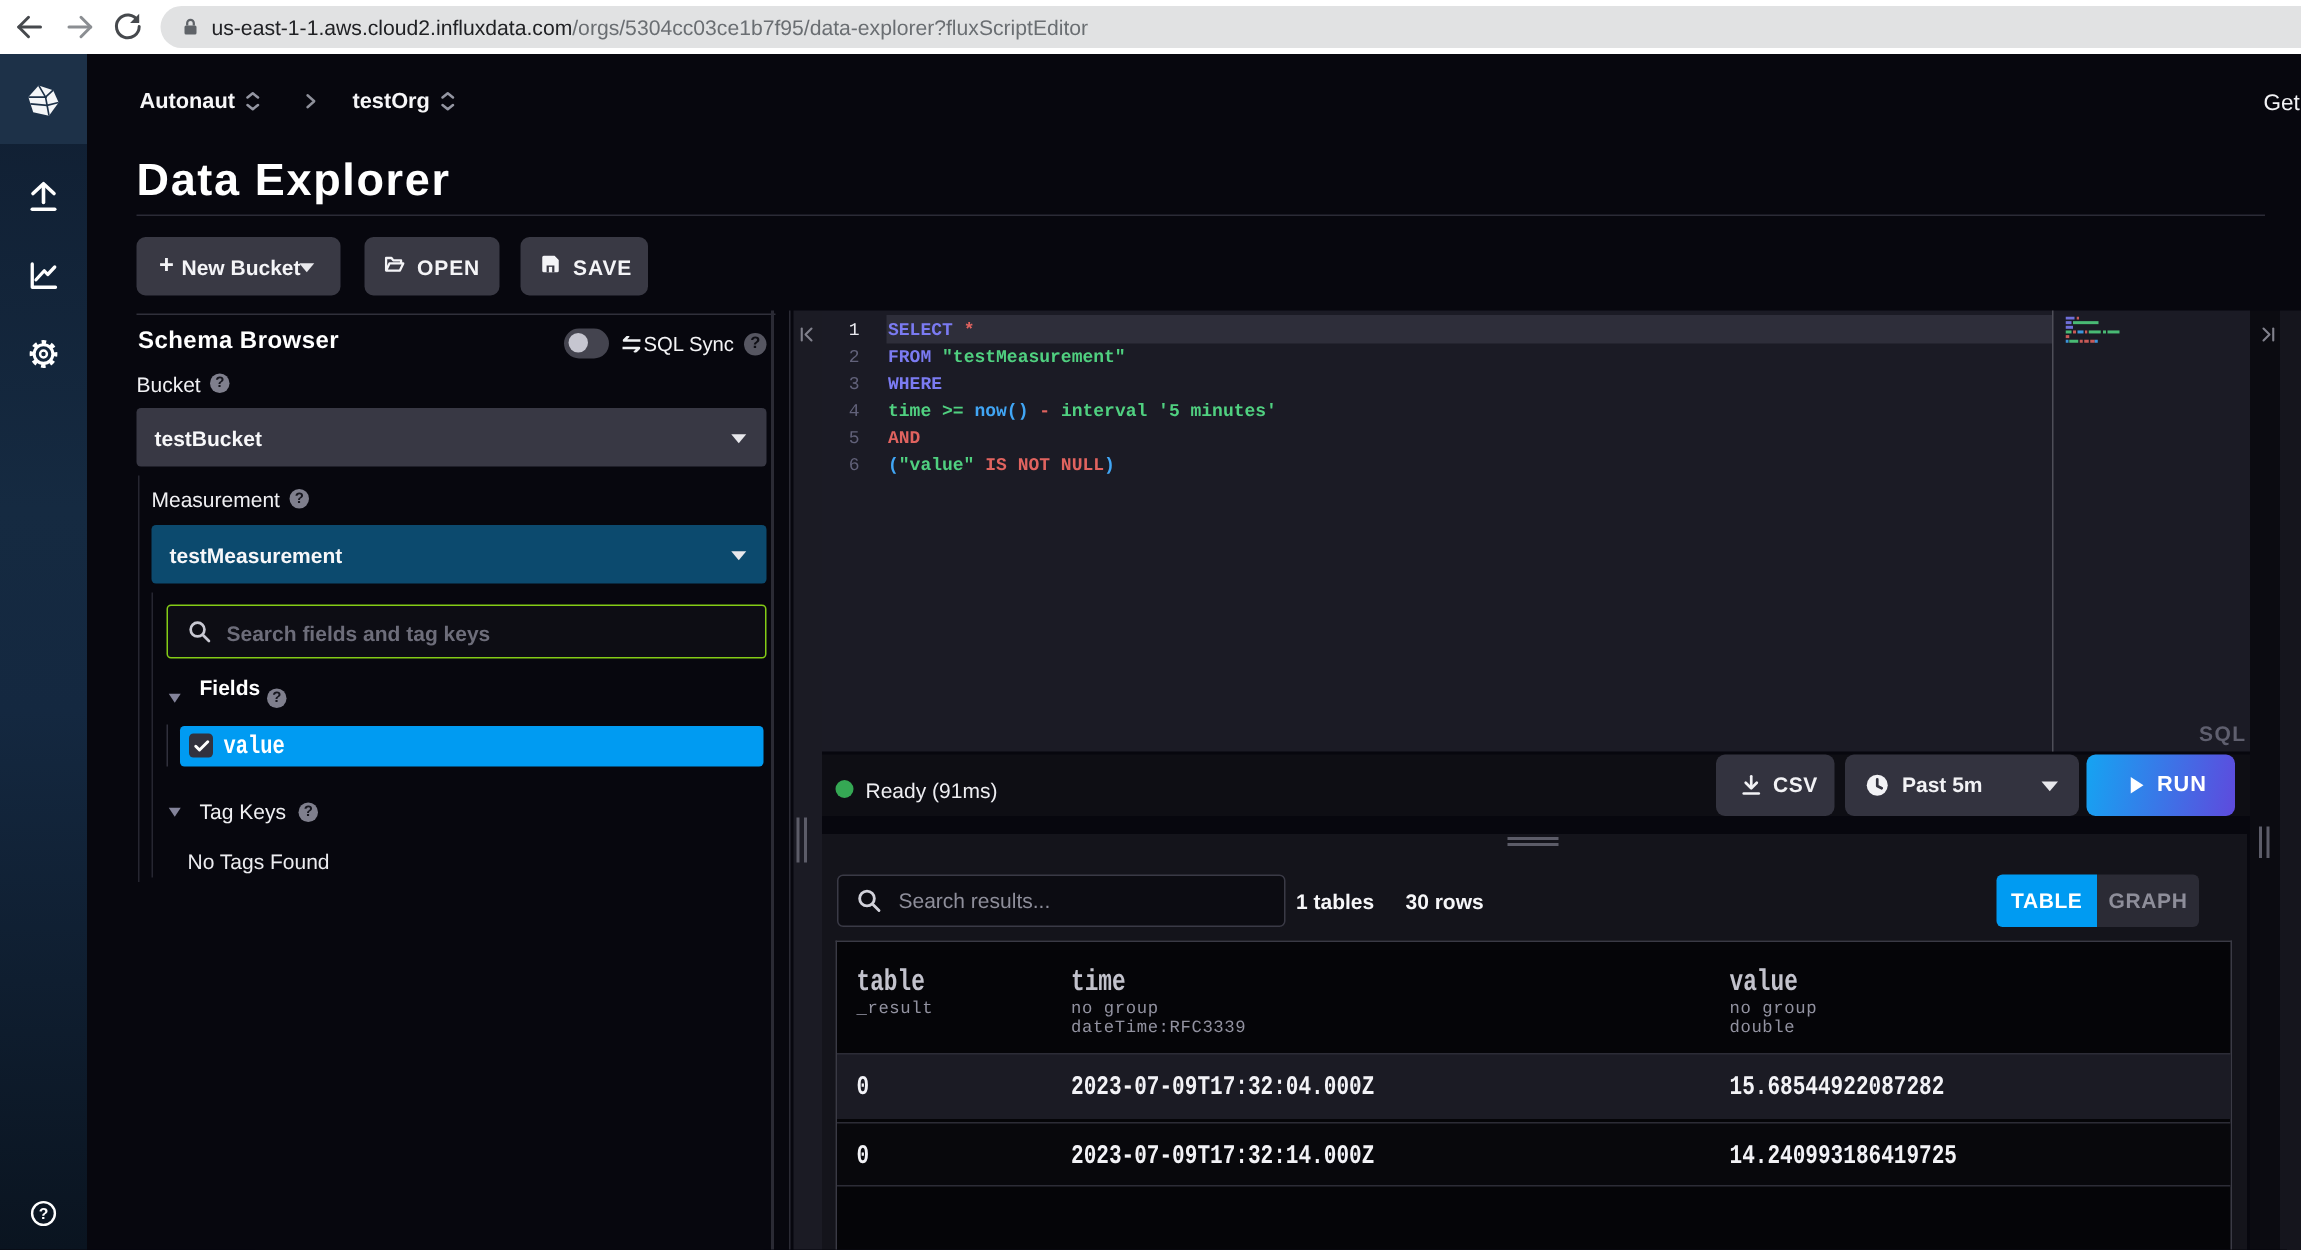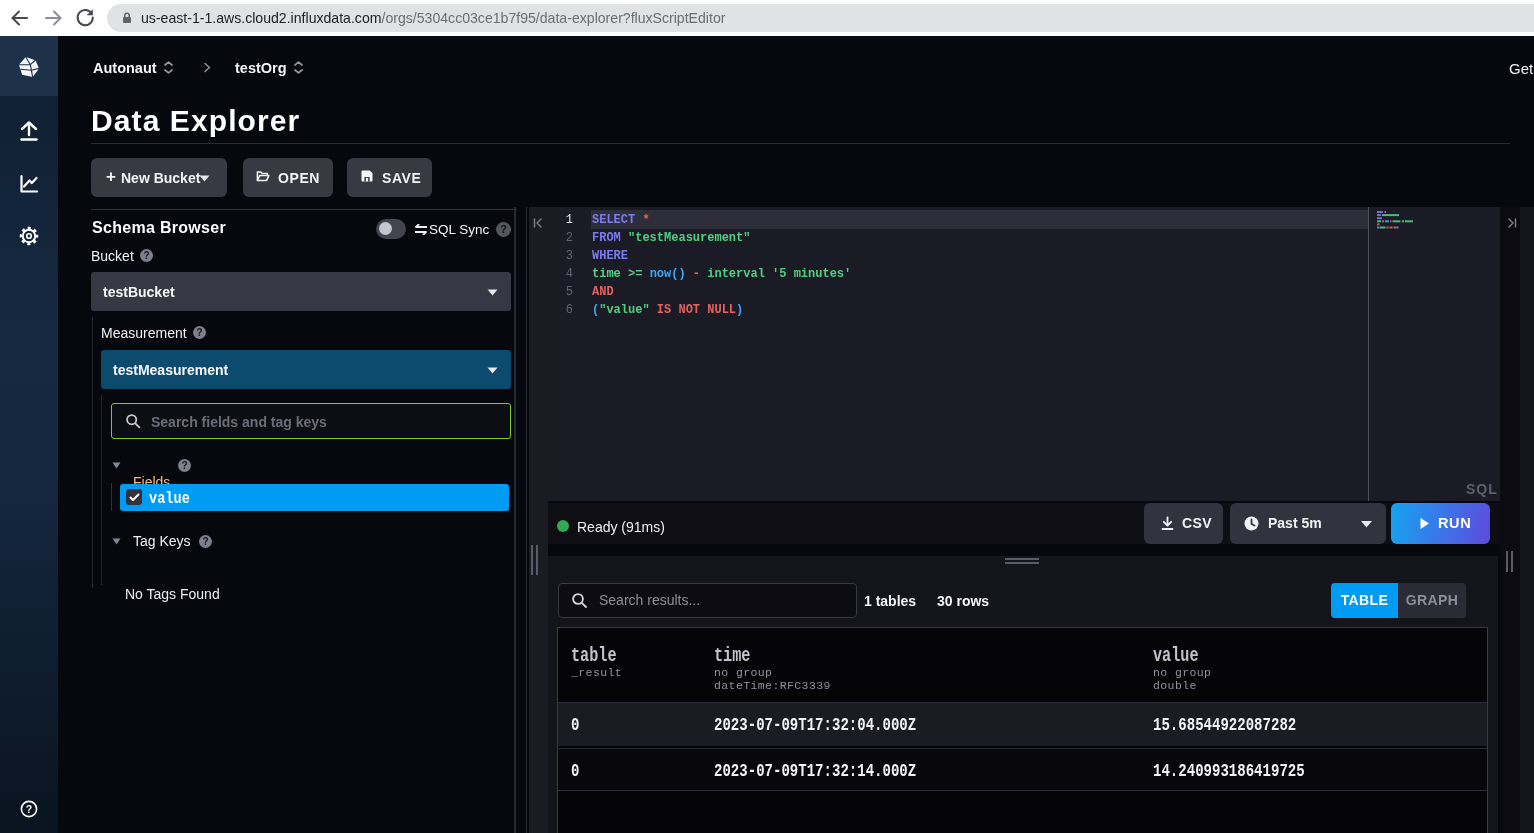--- a/index.html
+++ b/index.html
@@ -148,39 +148,39 @@
   <svg class="abs" style="left:13px;top:9px;" width="16" height="16" viewBox="0 0 16 16" fill="none" stroke="#c8c8d2" stroke-width="1.8">
     <circle cx="6.7" cy="6.7" r="4.6"></circle>
       <line x1="10.3" y1="10.3" x2="14.3" y2="14.3" stroke-linecap="round"></line>
   </svg>
   <span class="abs" style="left:39px;top:10px;font-size:14px;font-weight:bold;color:#6d6d7a;">Search fields and tag keys</span>
 </div>
 
 <svg class="abs" style="left:112px;top:462px;" width="9" height="7" viewBox="0 0 9 7">
     <polygon points="0.5,0.5 8.5,0.5 4.5,6.5" fill="#83839a"></polygon>
   </svg>
-<div class="abs" style="left:133px;top:474px;font-size:14px;color:#fdba74;">Fields</div>
+<div class="abs" style="left:133px;top:450px;font-size:14px;color:#ffffff;font-weight:bold;">Fields</div>
 <div class="abs" style="left:178px;top:459px;width:13px;height:13px;border-radius:50%;background:#7f7f8d;color:#16161e;font-size:10px;font-weight:bold;text-align:center;line-height:13px;">?</div>
 
 <div class="abs" style="left:120px;top:484px;width:389px;height:27px;background:#009bf2;border-radius:3px;">
   <div class="abs" style="left:6px;top:5px;width:16px;height:16px;background:#32323e;border-radius:3px;">
     <svg class="abs" style="left:2.5px;top:4px;" width="11" height="9" viewBox="0 0 11 9" fill="none" stroke="#ffffff" stroke-width="2" stroke-linecap="round" stroke-linejoin="round">
         <polyline points="1.5,4.5 4,7 9.5,1.5"></polyline>
       </svg>
   </div>
   <span class="abs mono" style="left:29px;top:5px;font-size:17px;font-weight:bold;color:#ffffff;transform:scaleX(0.8);transform-origin:0 0;display:inline-block;">value</span>
 </div>
 
 <svg class="abs" style="left:112px;top:538px;" width="9" height="7" viewBox="0 0 9 7">
     <polygon points="0.5,0.5 8.5,0.5 4.5,6.5" fill="#83839a"></polygon>
   </svg>
 <div class="abs" style="left:133px;top:533px;font-size:14px;color:#f0f0f3;">Tag Keys</div>
 <div class="abs" style="left:199px;top:535px;width:13px;height:13px;border-radius:50%;background:#7f7f8d;color:#16161e;font-size:10px;font-weight:bold;text-align:center;line-height:13px;">?</div>
 
-<div class="abs" style="left:125px;top:566px;font-size:14px;color:#ececf0;margin-top:20px;">No Tags Found</div>
+<div class="abs" style="left:125px;top:566px;font-size:14px;color:#ececf0;">No Tags Found</div>
 
 <div class="abs" style="left:514px;top:207px;width:2px;height:626px;background:#2a2a34;"></div>
 <div class="abs" style="left:526px;top:207px;width:1px;height:626px;background:#2a2a34;"></div>
 
 <div class="abs" style="left:529px;top:207px;width:19px;height:626px;background:#1b1b24;"></div>
 <svg class="abs" style="left:533px;top:218px;" width="10" height="10" viewBox="0 0 10 10" fill="none" stroke="#81818c" stroke-width="1.4" stroke-linecap="round" stroke-linejoin="round">
   <line x1="1.5" y1="1" x2="1.5" y2="9"></line>
     <polyline points="8,1 4,5 8,9"></polyline>
 </svg>
 <div class="abs" style="left:531px;top:545px;width:2px;height:30px;background:#5c5c68;"></div>

